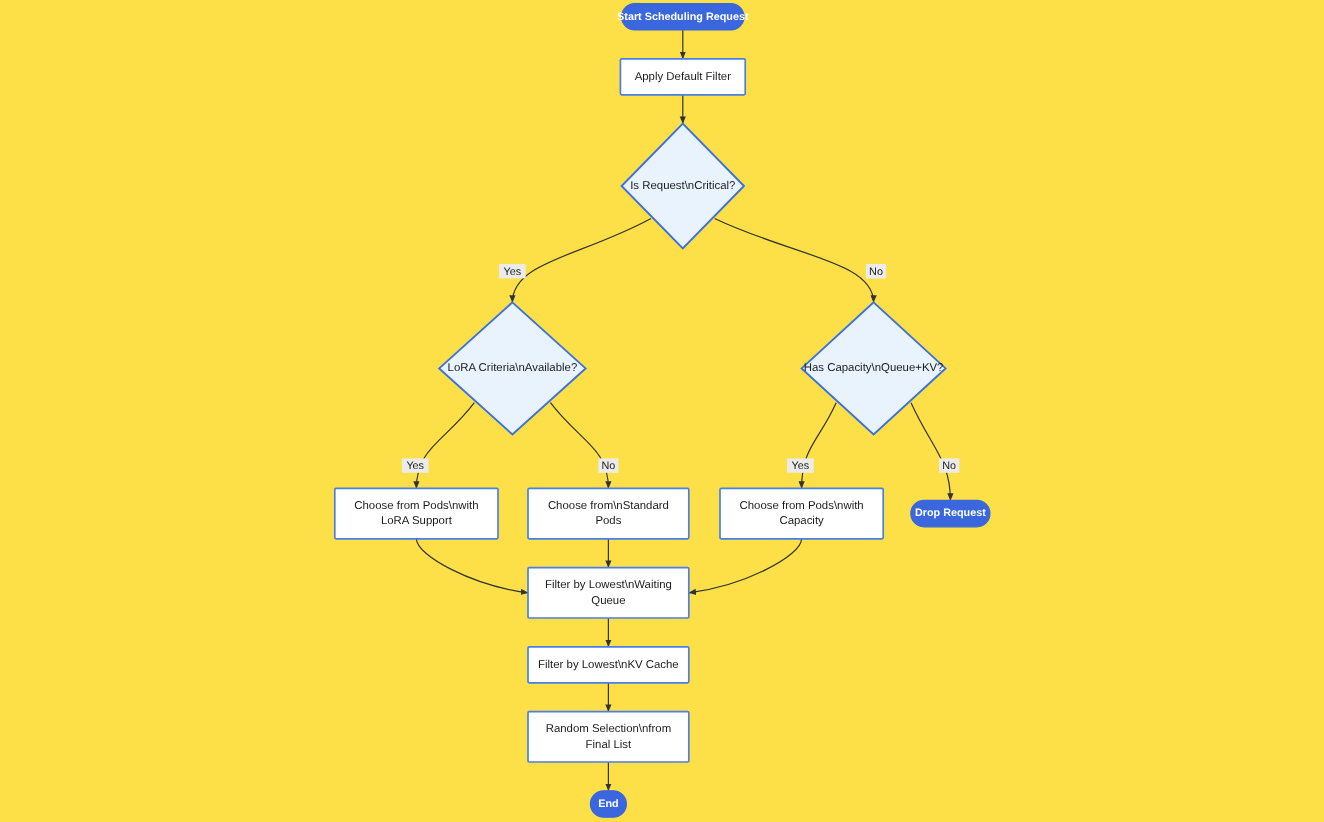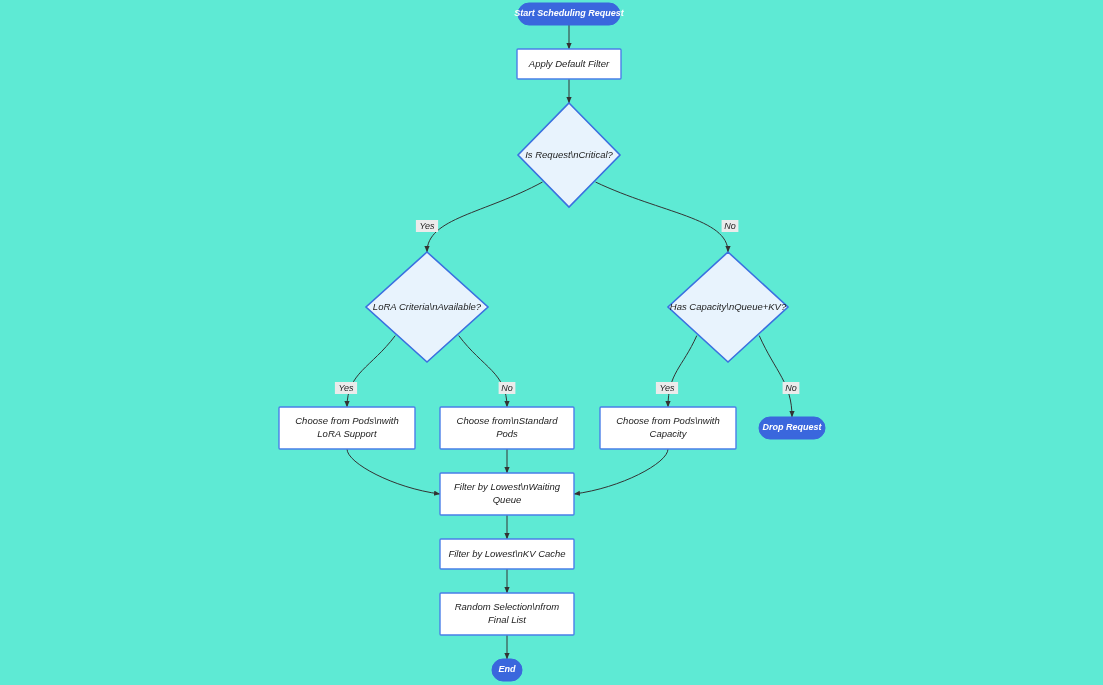--- a/index.html
+++ b/index.html
@@ -12,22 +12,21 @@
     font-family: "Liberation Sans", sans-serif;
     width: 1103px;
     height: 685px;
     overflow: hidden;
     position: relative;
   }
   #diagram-root {
     position: relative;
     width: 1103px;
     height: 685px;
-    background: #5eead4;
-    font-style: italic;
+    background: #fde047;
   }
   svg.flow-svg {
     position: absolute;
     left: 0;
     top: 0;
     width: 1103px;
     height: 685px;
   }
   .edge-path {
     fill: none;

